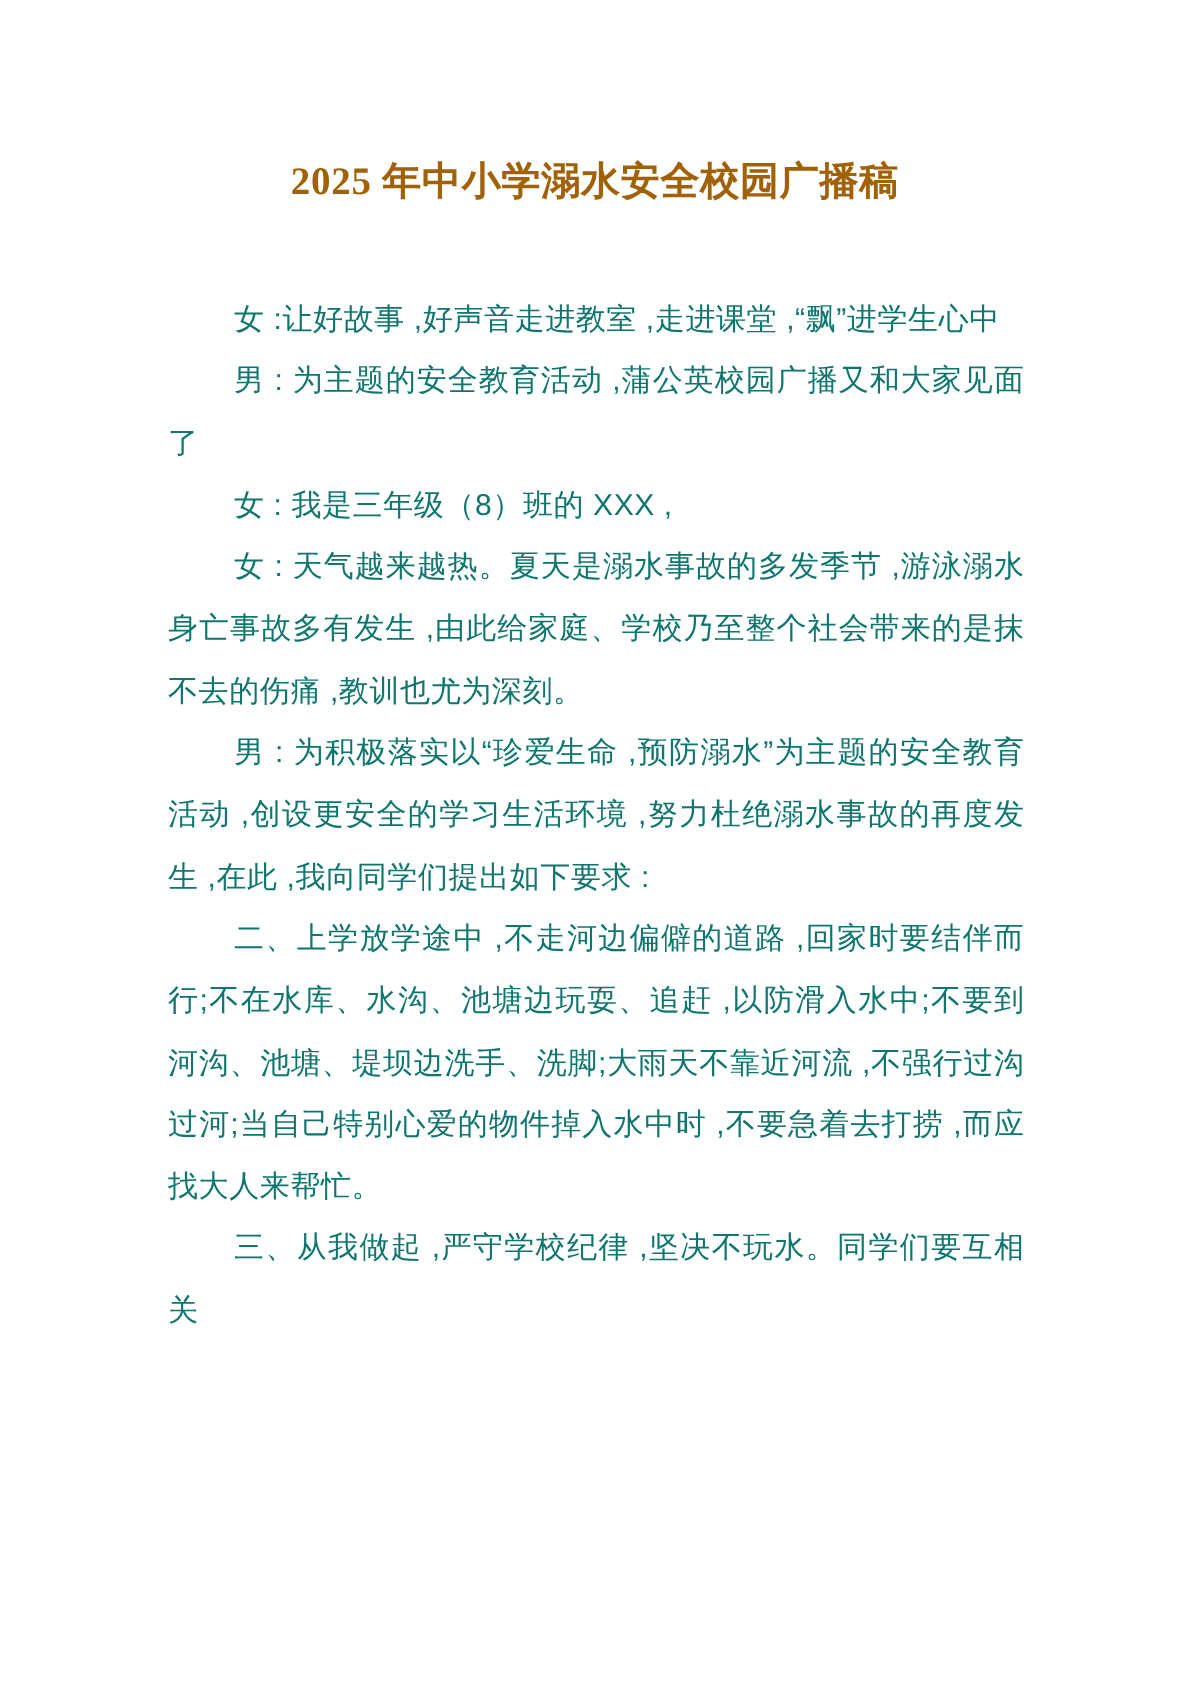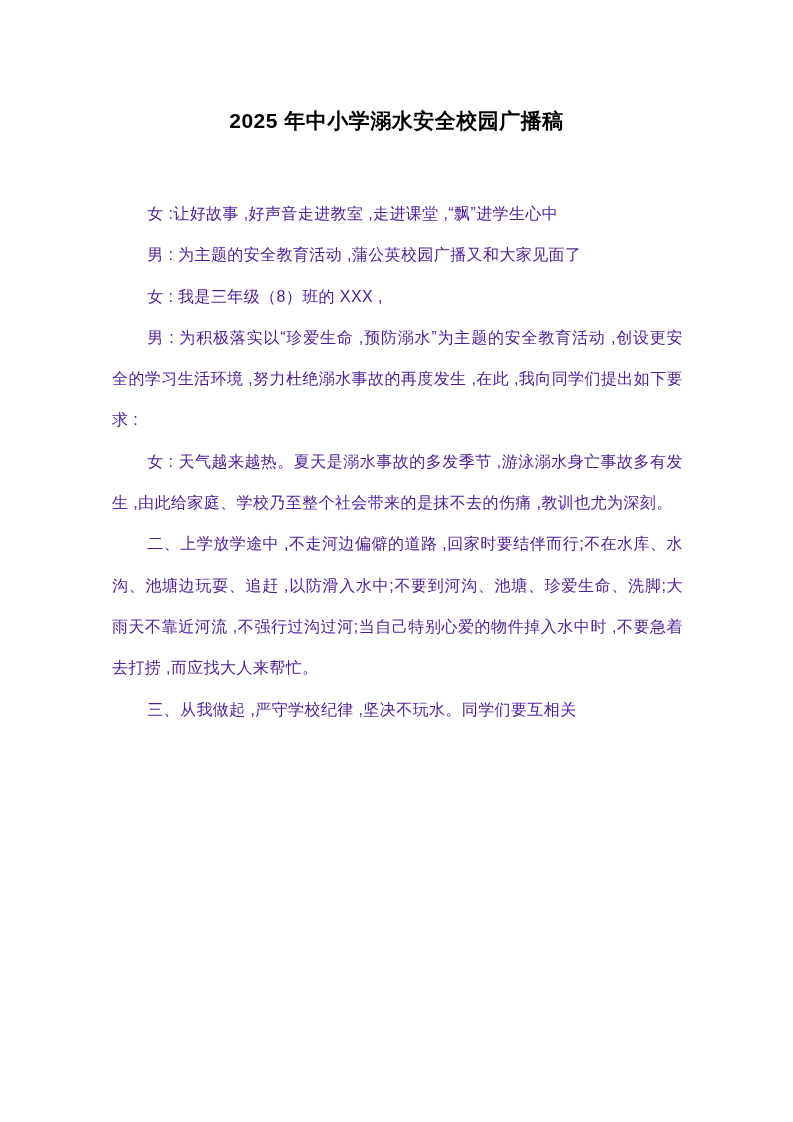--- a/index.html
+++ b/index.html
@@ -13,49 +13,50 @@
     height: 1122px;
     background: #ffffff;
     overflow: hidden;
     font-family: "Liberation Sans", "DejaVu Sans", sans-serif;
     color: #1f1f1f;
   }
   .doc-title {
     margin: 0;
     padding-top: 101px;
     text-align: center;
-    font-size: 21px;
+    font-size: 26px;
     line-height: 40px;
     font-weight: bold;
-    color: #000000;
+    color: #a16207;
     letter-spacing: 0.5px;
+    font-family: Liberation Serif, serif;
   }
   .doc-body {
     margin: 52px 110px 0 112px;
     width: 571px;
   }
   .para {
     margin: 0;
-    font-size: 16px;
+    font-size: 20px;
     line-height: 41.3px;
     letter-spacing: 0.4px;
     text-align: justify;
     text-justify: inter-ideograph;
     text-indent: 2.2em;
     word-break: break-all;
-    color: #4c1d95;
+    color: #0f766e;
   }
 </style>
 </head>
 <body>
 
 <div class="page">
   <h1 class="doc-title">2025 年中小学溺水安全校园广播稿</h1>
   <div class="doc-body">
       <p class="para">女 :让好故事 ,好声音走进教室 ,走进课堂 ,“飘”进学生心中</p>
       <p class="para">男 : 为主题的安全教育活动 ,蒲公英校园广播又和大家见面了</p>
       <p class="para">女 : 我是三年级（8）班的 XXX ,</p>
+      <p class="para">女 : 天气越来越热。夏天是溺水事故的多发季节 ,游泳溺水身亡事故多有发生 ,由此给家庭、学校乃至整个社会带来的是抹不去的伤痛 ,教训也尤为深刻。</p>
       <p class="para">男 : 为积极落实以“珍爱生命 ,预防溺水”为主题的安全教育活动 ,创设更安全的学习生活环境 ,努力杜绝溺水事故的再度发生 ,在此 ,我向同学们提出如下要求 :</p>
-      <p class="para">女 : 天气越来越热。夏天是溺水事故的多发季节 ,游泳溺水身亡事故多有发生 ,由此给家庭、学校乃至整个社会带来的是抹不去的伤痛 ,教训也尤为深刻。</p>
-      <p class="para">二、上学放学途中 ,不走河边偏僻的道路 ,回家时要结伴而行;不在水库、水沟、池塘边玩耍、追赶 ,以防滑入水中;不要到河沟、池塘、珍爱生命、洗脚;大雨天不靠近河流 ,不强行过沟过河;当自己特别心爱的物件掉入水中时 ,不要急着去打捞 ,而应找大人来帮忙。</p>
+      <p class="para">二、上学放学途中 ,不走河边偏僻的道路 ,回家时要结伴而行;不在水库、水沟、池塘边玩耍、追赶 ,以防滑入水中;不要到河沟、池塘、堤坝边洗手、洗脚;大雨天不靠近河流 ,不强行过沟过河;当自己特别心爱的物件掉入水中时 ,不要急着去打捞 ,而应找大人来帮忙。</p>
       <p class="para">三、从我做起 ,严守学校纪律 ,坚决不玩水。同学们要互相关</p>
     </div>
 </div>
 
 </body></html>

